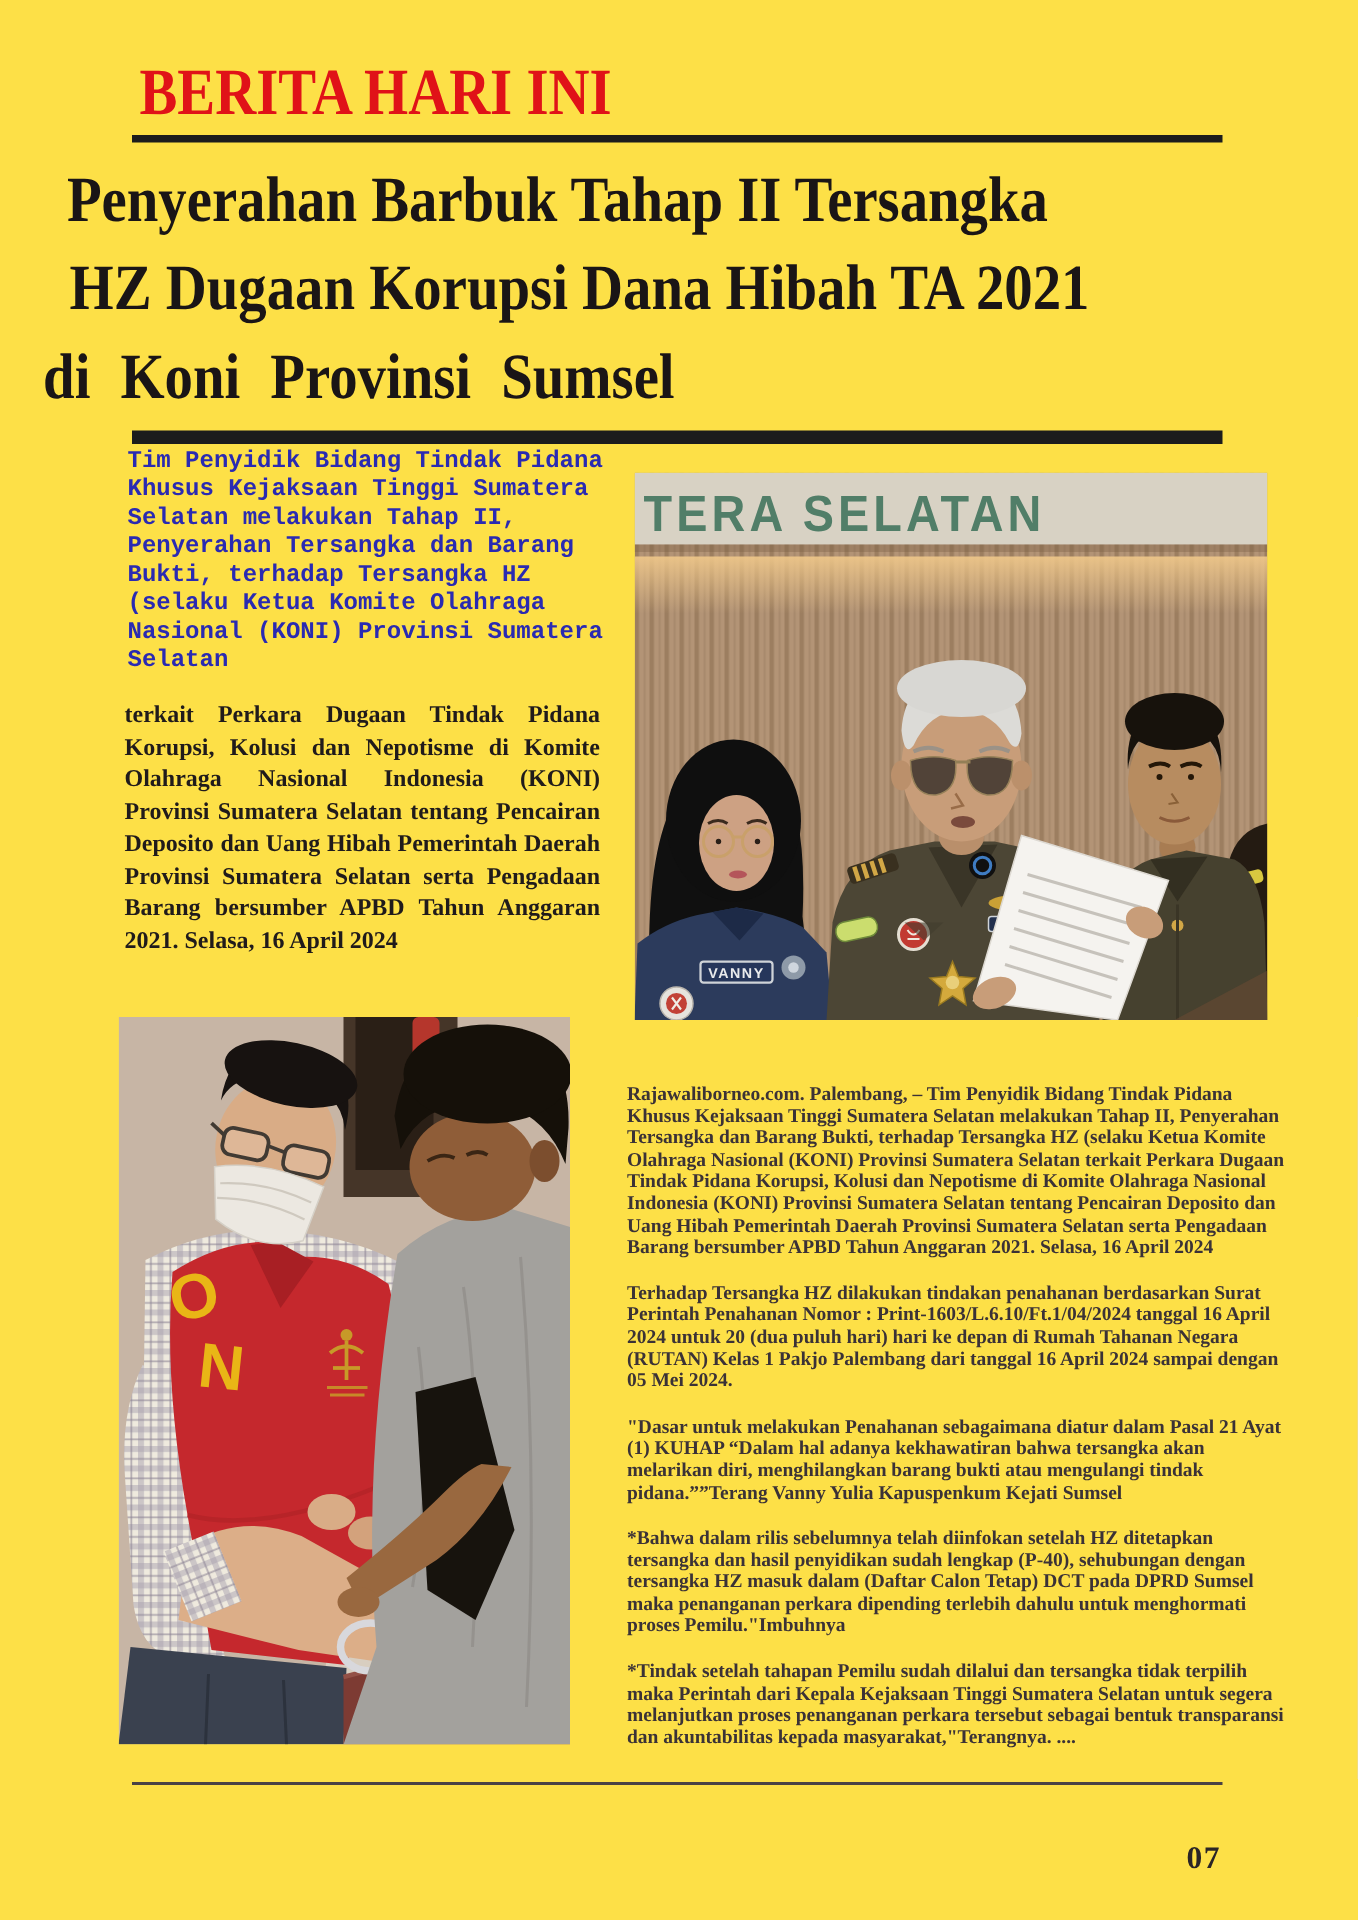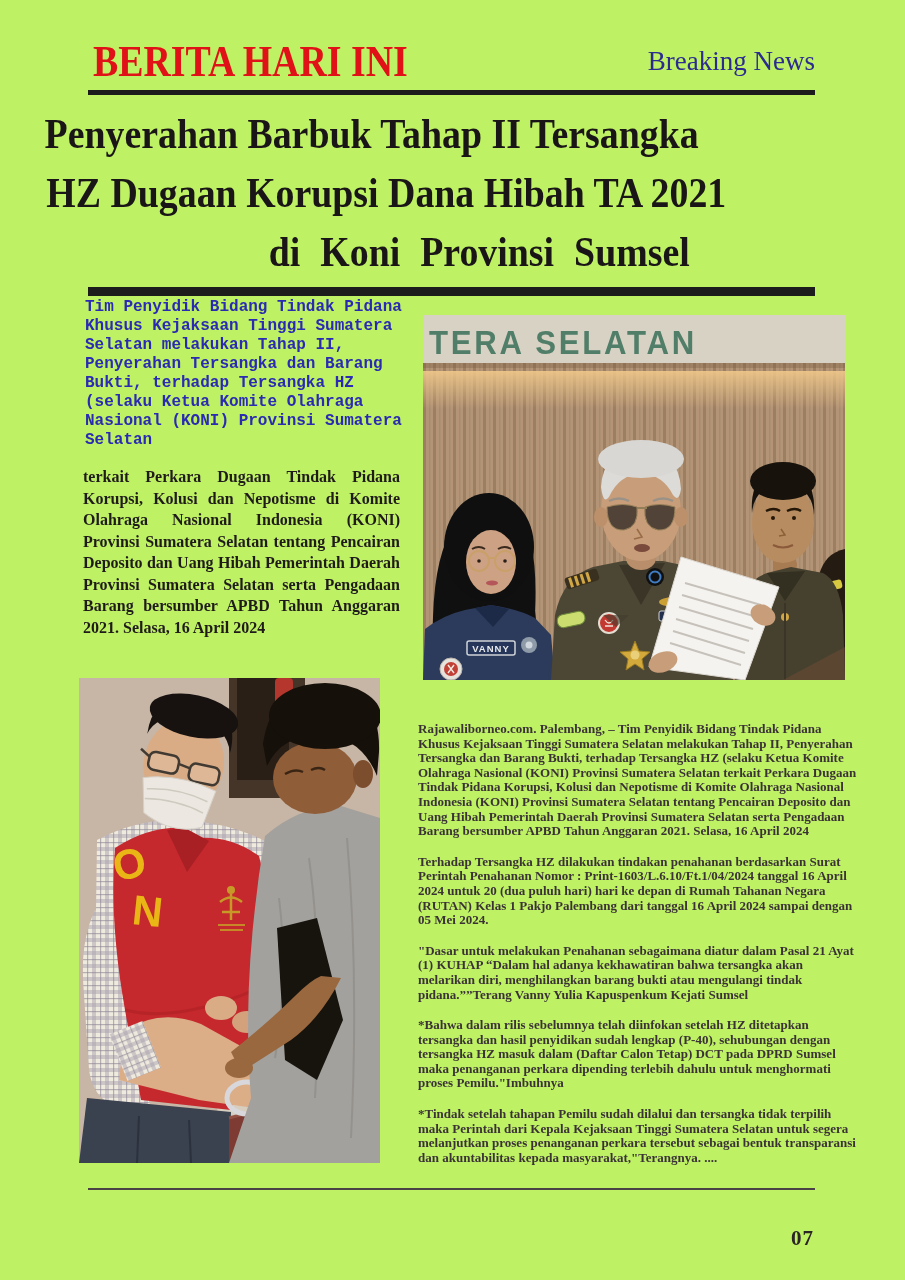--- a/index.html
+++ b/index.html
@@ -1,30 +1,30 @@
 <!DOCTYPE html>
 <html><head>
 <meta charset="utf-8">
 <style>
   html,body{margin:0;padding:0;}
   body{width:905px;height:1280px;background:#ddd4d2;}
-  .page{position:relative;width:905px;height:1280px;background:#bef264;overflow:hidden;
+  .page{position:relative;width:905px;height:1280px;background:#fde047;overflow:hidden;
         font-family:"Liberation Serif", serif;}
   
   .brand{position:absolute;left:93px;top:36px;margin:0;font-size:44px;font-weight:bold;
          color:#e01218;letter-spacing:0px;white-space:nowrap;}
   .brand .squeeze{display:inline-block;transform:scaleX(0.86);transform-origin:left center;}
   .tagline{position:absolute;right:90px;top:46px;font-size:27px;color:#2b2b90;
            font-family:"Liberation Serif", serif;white-space:nowrap;}
   .rule{position:absolute;left:88px;width:727px;background:#1c1c1c;}
   .rule-top{top:90px;height:5px;}
   .rule-thick{top:287px;height:9px;}
   .rule-footer{top:1188px;height:2px;background:#4a4244;}
   
-  .headline{position:absolute;left:0;top:104px;width:718px;margin:0;text-align:right;
+  .headline{position:absolute;left:0;top:104px;width:718px;margin:0;text-align:left;
             font-size:43px;font-weight:bold;color:#1a1516;line-height:59px;}
   .hl-line{display:inline-block;transform:scaleX(0.88);transform-origin:center;white-space:nowrap;}
   .hl-3{word-spacing:12px;}
   
   .lead-blue{position:absolute;left:85px;top:298px;width:335px;margin:0;
              font-family:Liberation Mono, monospace;font-weight:bold;font-size:16px;line-height:19px;
              color:#2a2ab2;white-space:pre-line;}
   .lead-black{position:absolute;left:83px;top:466px;width:317px;margin:0;
               font-family:Liberation Serif, serif;font-weight:bold;font-size:16px;
               line-height:21.5px;color:#201b1b;text-align:justify;}
@@ -41,21 +41,20 @@
   .pagenum{position:absolute;right:91px;top:1226px;font-size:21px;font-weight:bold;
            color:#2b2526;letter-spacing:1px;}
   svg text{font-family:"Liberation Sans", sans-serif;}
 </style>
 </head>
 <body>
 
 <div class="page">
 
   <h1 class="brand"><span class="squeeze">BERITA HARI INI</span></h1>
-  <div class="tagline">Breaking News</div>
   <div class="rule rule-top"></div>
 
   <h2 class="headline">
     <span class="hl-line">Penyerahan Barbuk Tahap II Tersangka</span><br>
     <span class="hl-line">HZ Dugaan Korupsi Dana Hibah TA 2021</span><br>
     <span class="hl-line hl-3">di Koni Provinsi Sumsel</span>
   </h2>
   <div class="rule rule-thick"></div>
 
   <p class="lead-blue">Tim Penyidik Bidang Tindak Pidana

